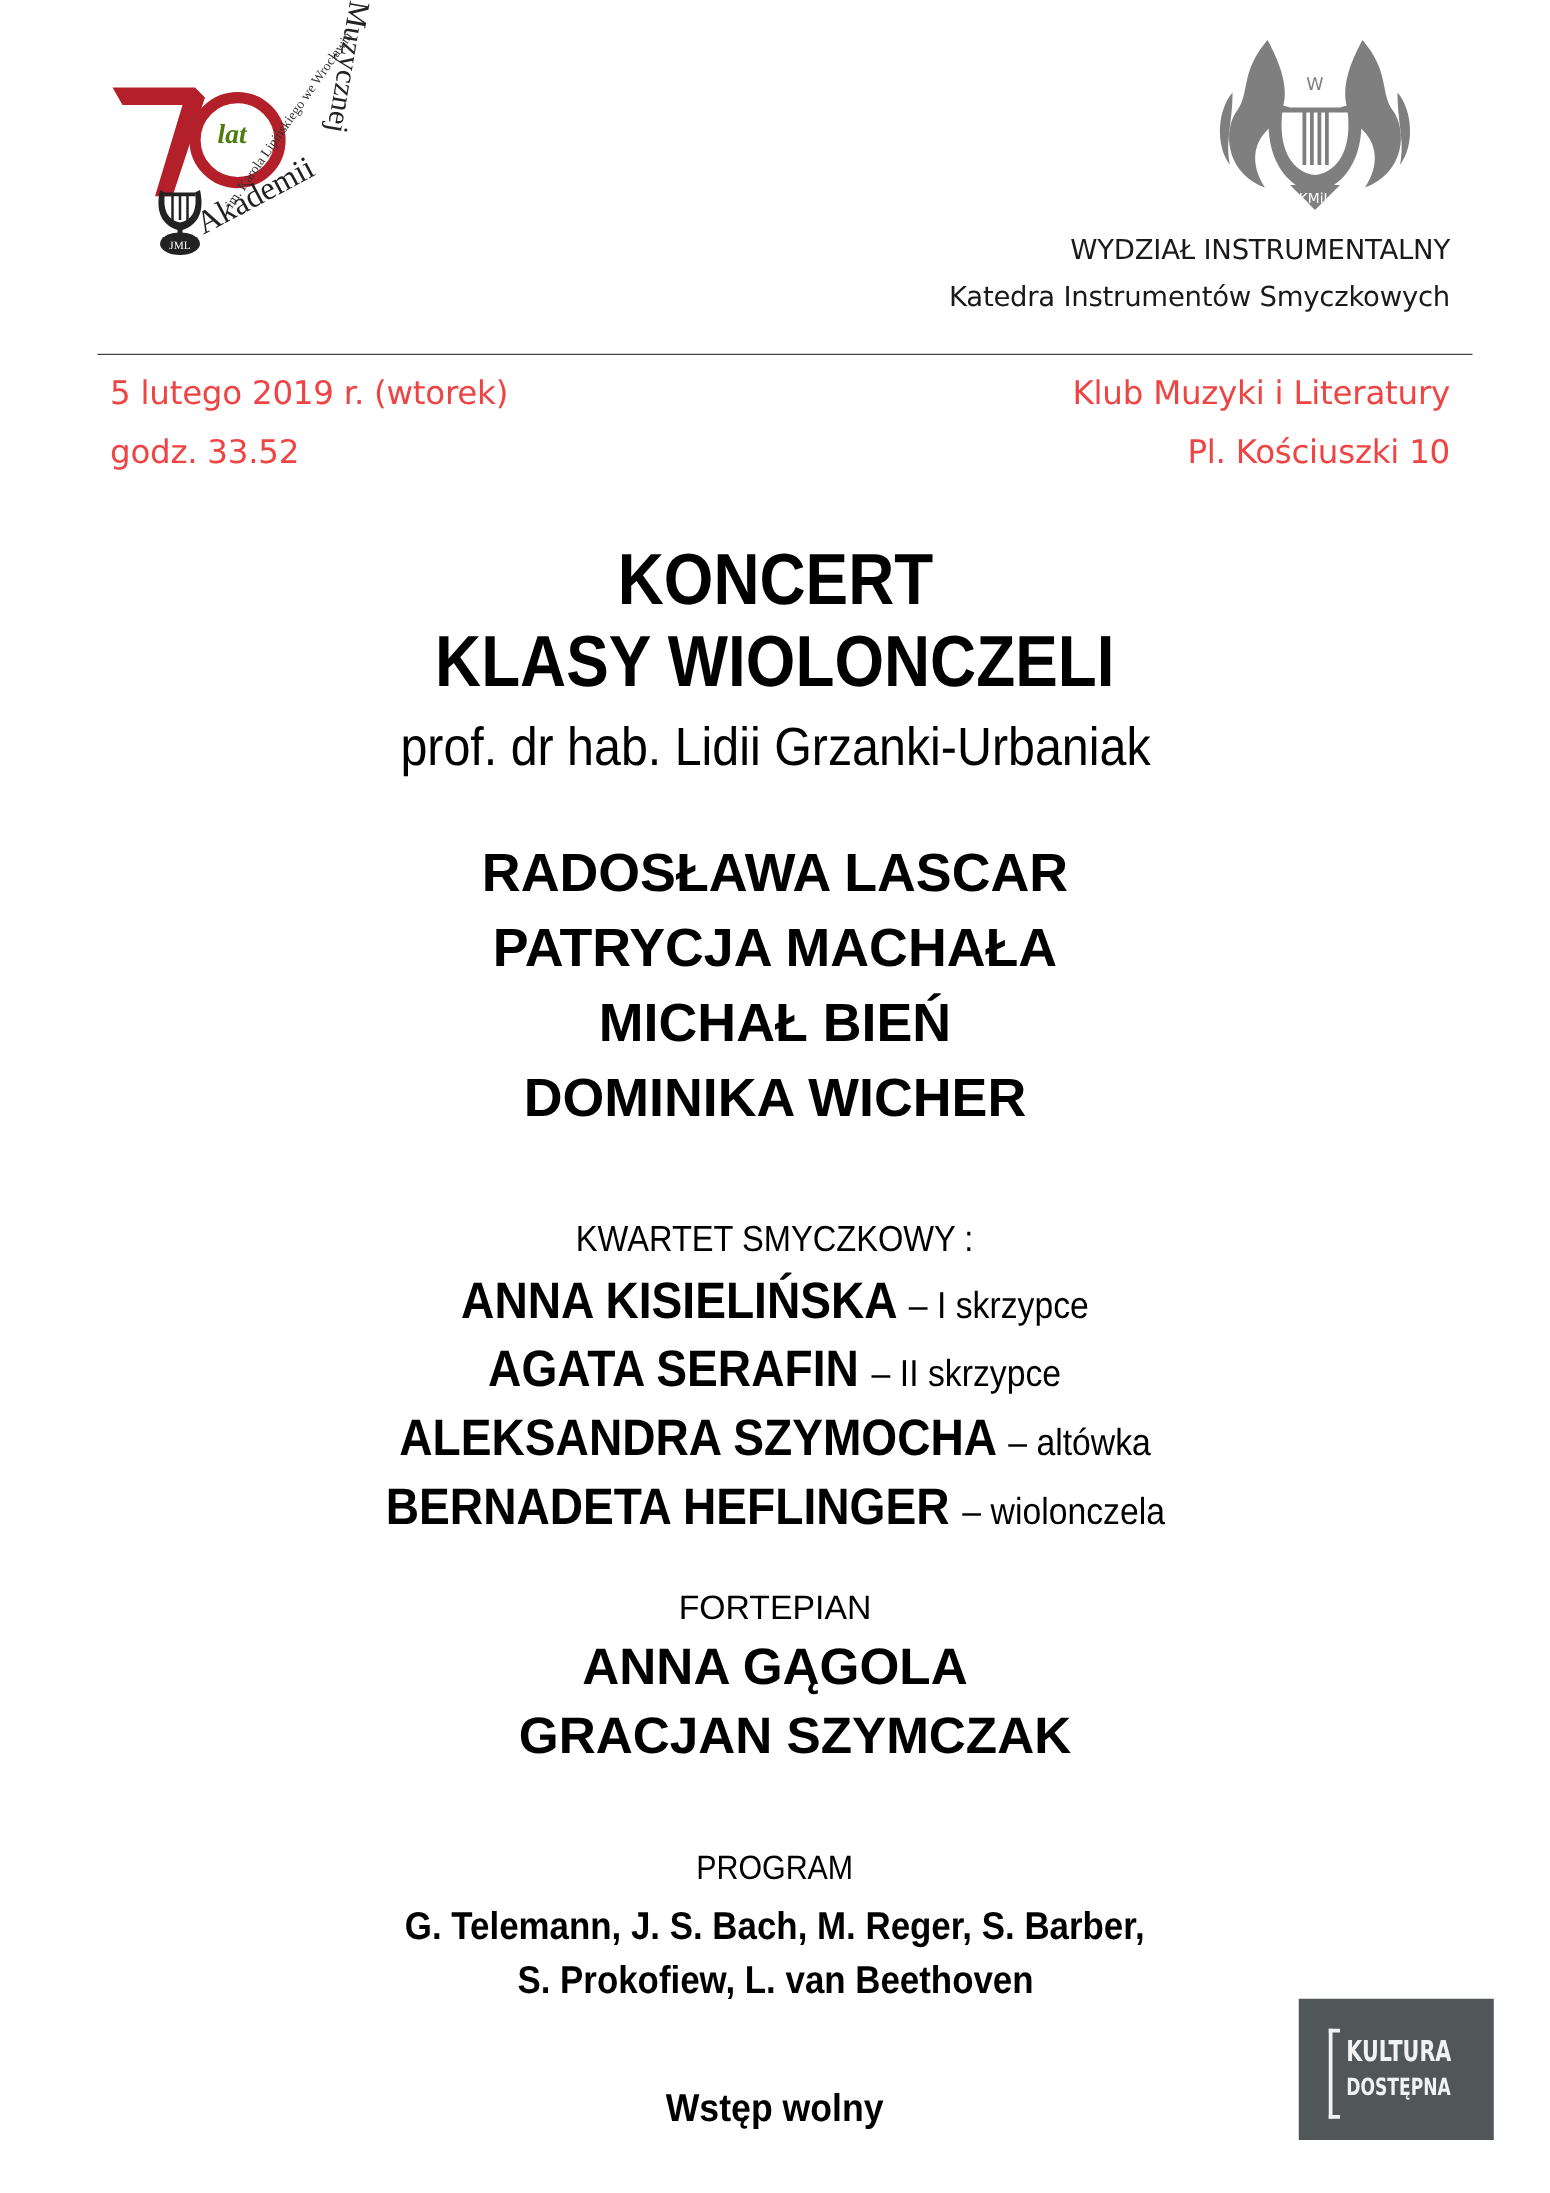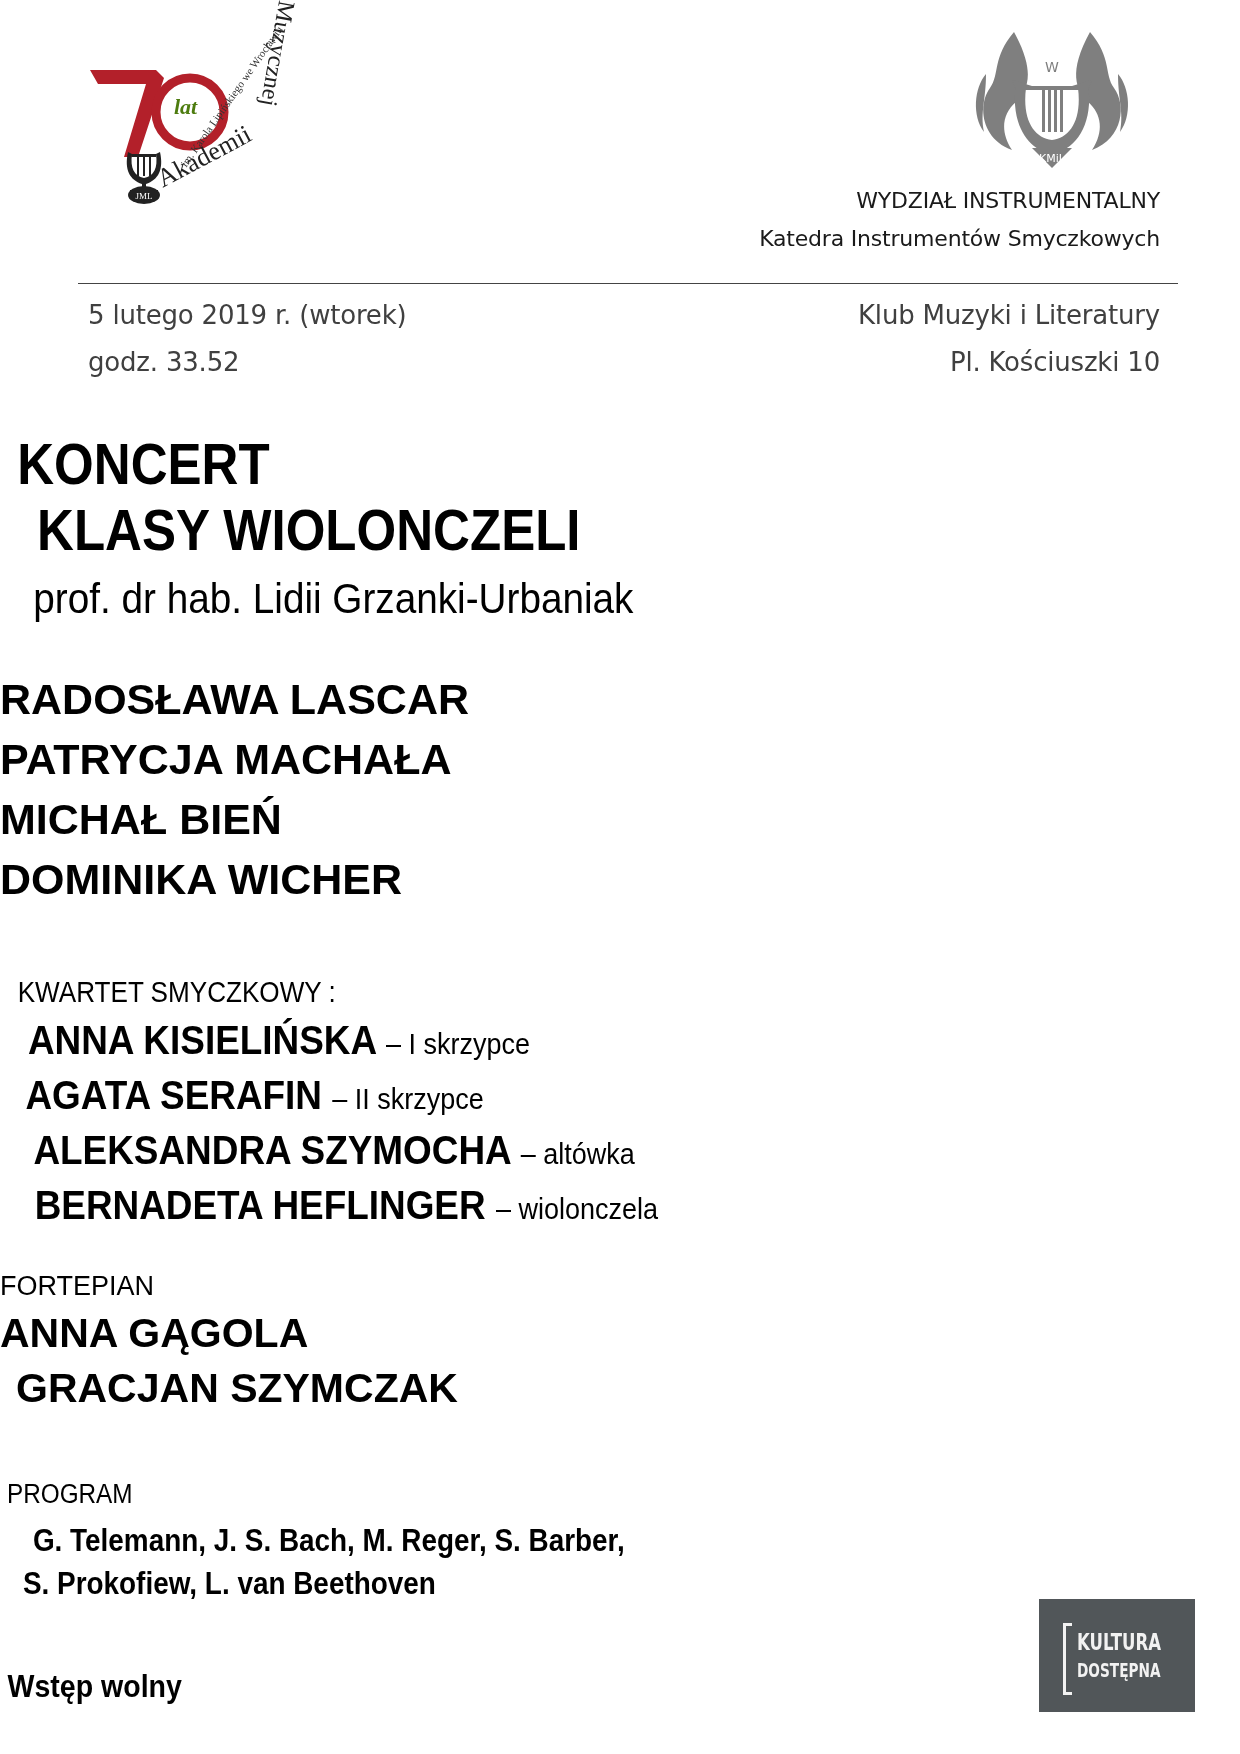--- a/index.html
+++ b/index.html
@@ -1,30 +1,30 @@
 <!DOCTYPE html>
 <html><head>
 <meta charset="utf-8">
 <style>
   html, body { margin:0; padding:0; background:#ffffff; }
   body { width:1240px; height:1754px; position:relative; overflow:hidden; color:#000; font-family:"Liberation Sans", sans-serif; }
   .abs { position:absolute; }
-  .center { position:absolute; left:0; width:1240px; white-space:nowrap; }
+  .center { position:absolute; left:0; width:1240px; text-align:center; white-space:nowrap; }
   .calibri { font-family:"DejaVu Sans", sans-serif; letter-spacing:-0.2px; }
   .narrow { display:inline-block; transform-origin:center; }
 
   
   #logo-left { left:78px; top:22px; width:220px; height:200px; }
   #logo-right { left:972px; top:28px; width:160px; height:145px; }
   .dept { right:80px; text-align:left; white-space:nowrap; color:#1a1a1a; }
   #dept-name { top:188px; font-size:22px; }
   #dept-chair { top:226px; font-size:22px; }
   #divider { left:78px; top:283px; width:1100px; height:1px; background:#444; }
 
-  .info { font-size:26px; color:#404040; white-space:nowrap; }
+  .info { font-size:26px; color:#ef4444; white-space:nowrap; }
   #date { left:88px; top:300px; }
   #time { left:88px; top:347px; }
   #venue { right:80px; top:300px; text-align:right; }
   #address { right:80px; top:347px; }
 
   
   #title1 { top:430px; font-size:58px; font-weight:bold; }
   #title2 { top:496px; font-size:58px; font-weight:bold; }
   #subtitle { top:574px; font-size:43px; }
 

